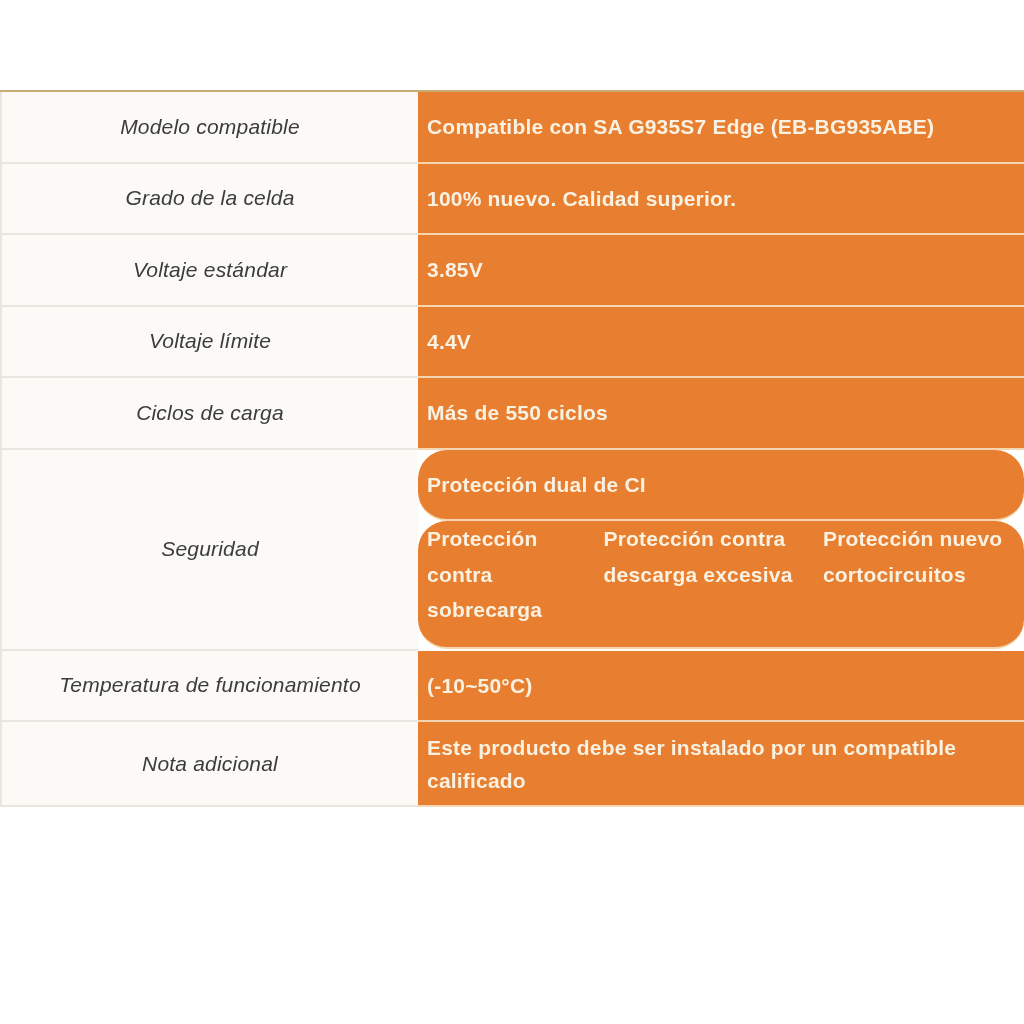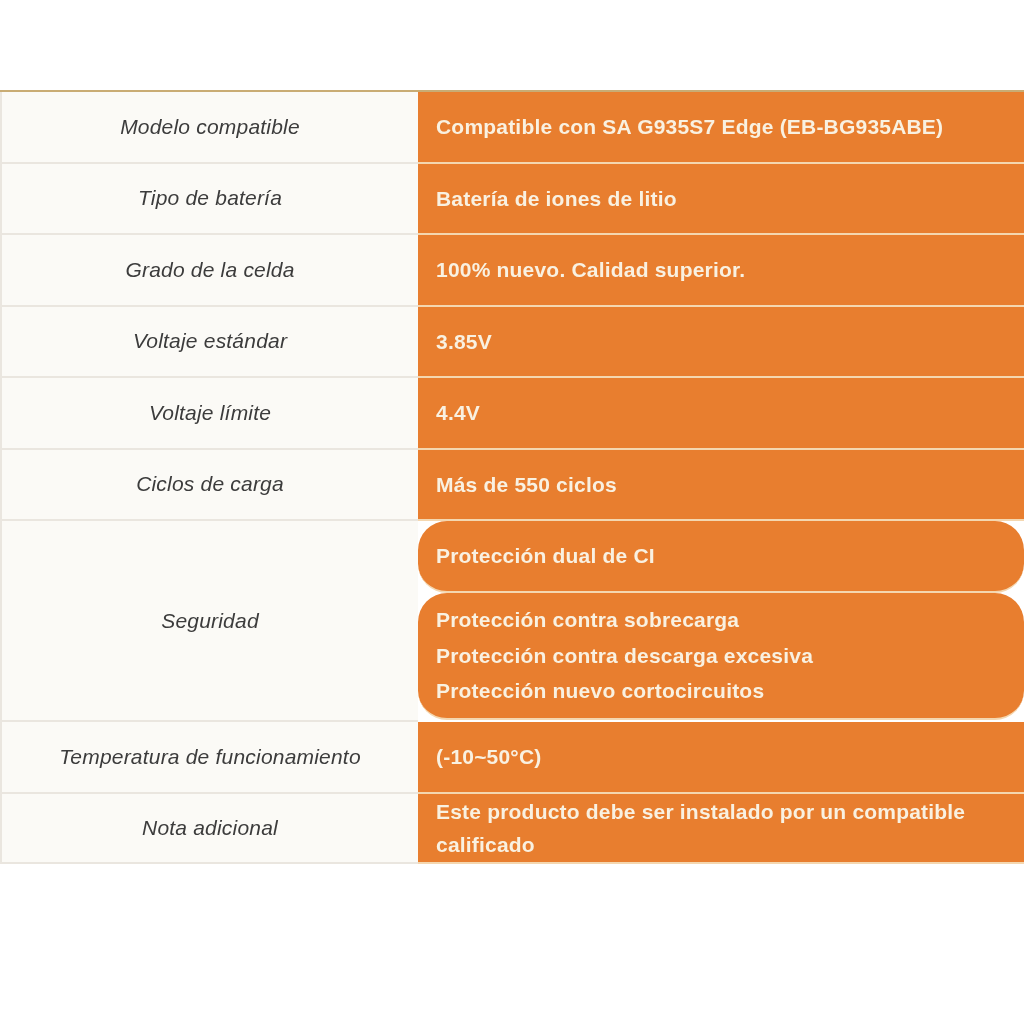--- a/index.html
+++ b/index.html
@@ -13,21 +13,21 @@
   }
   .spec-table {
     position: absolute;
     left: 0;
     top: 90px;
     width: 1024px;
     border-top: 2px solid var(--top-border, #C9AC74);
   }
   .row { display: flex; width: 100%; }
   .h-std { height: 71.5px; }
-  .h-nota { height: 70px; border-radius: 18px; }
+  .h-nota { height: 85px; border-radius: 18px; }
   .label-cell {
     width: 418px;
     box-sizing: border-box;
     background: var(--label-bg, #FBFAF6);
     border-left: 2px solid var(--label-line, #EAE6DF);
     border-bottom: 2px solid var(--label-line, #EAE6DF);
     color: var(--label-text, #3C3C3C);
     font-size: 21px;
     display: flex;
     align-items: center;
@@ -39,52 +39,48 @@
   .value-cell {
     flex: 1;
     box-sizing: border-box;
     background: var(--value-bg, #E87E2F);
     border-bottom: 2px solid var(--value-line, #F4D7B0);
     color: var(--value-text, #F9F1E1);
     font-weight: 700;
     font-size: 21px;
     display: flex;
     align-items: center;
-    padding-left: 18px;
+    padding-left: 9px;
     padding-right: 10px;
     letter-spacing: 0.2px;
     line-height: 33px;
   }
   .security-values { flex: 1; display: flex; flex-direction: column; }
   .security-values .value-cell { flex: none; width: 100%; border-radius: 29px; }
   .sub-top { height: 71.5px; }
   .sub-bottom {
     height: 127.5px;
-    flex-direction: column;
+    flex-direction: row;
     align-items: flex-start;
     justify-content: center;
   }
   .sub-bottom .value-line { line-height: 35.5px; }
   .security-row .label-cell { height: 201px; }
 </style>
 </head>
 <body style="background: rgb(255, 255, 255);">
 
 <div class="page">
   <div class="spec-table">
 
     <div class="row h-std">
       <div class="label-cell">Modelo compatible</div>
       <div class="value-cell">Compatible con  SA G935S7 Edge (EB-BG935ABE)</div>
     </div>
 
-    <div class="row h-std">
-      <div class="label-cell">Tipo de batería</div>
-      <div class="value-cell">Batería de iones de litio</div>
-    </div>
 
     <div class="row h-std">
       <div class="label-cell">Grado de la celda</div>
       <div class="value-cell">100% nuevo. Calidad superior.</div>
     </div>
 
 
     <div class="row h-std">
       <div class="label-cell">Voltaje estándar</div>
       <div class="value-cell">3.85V</div>

